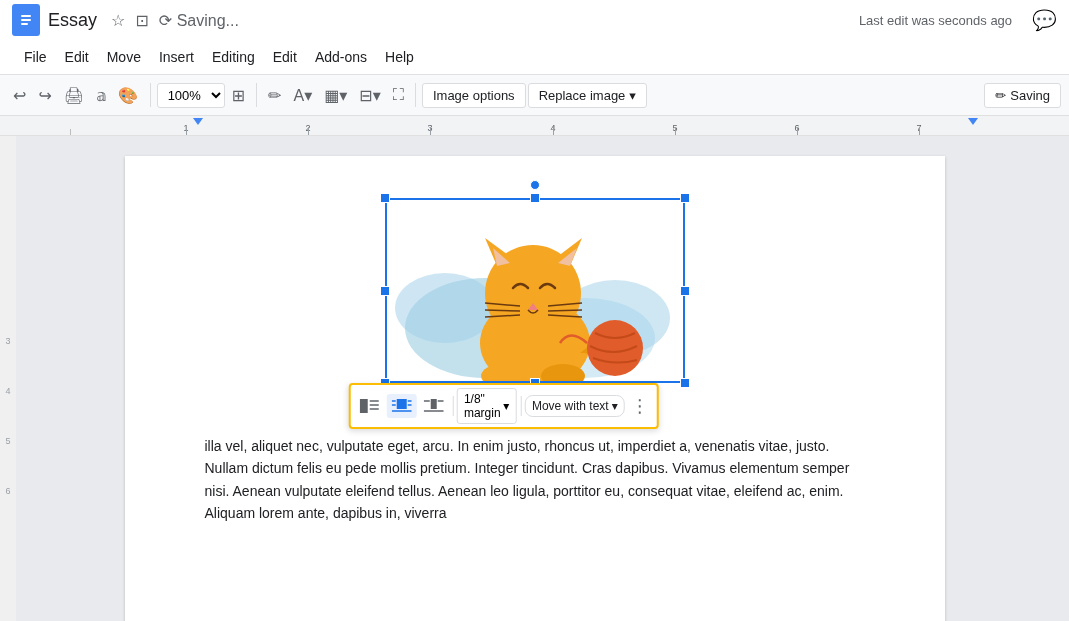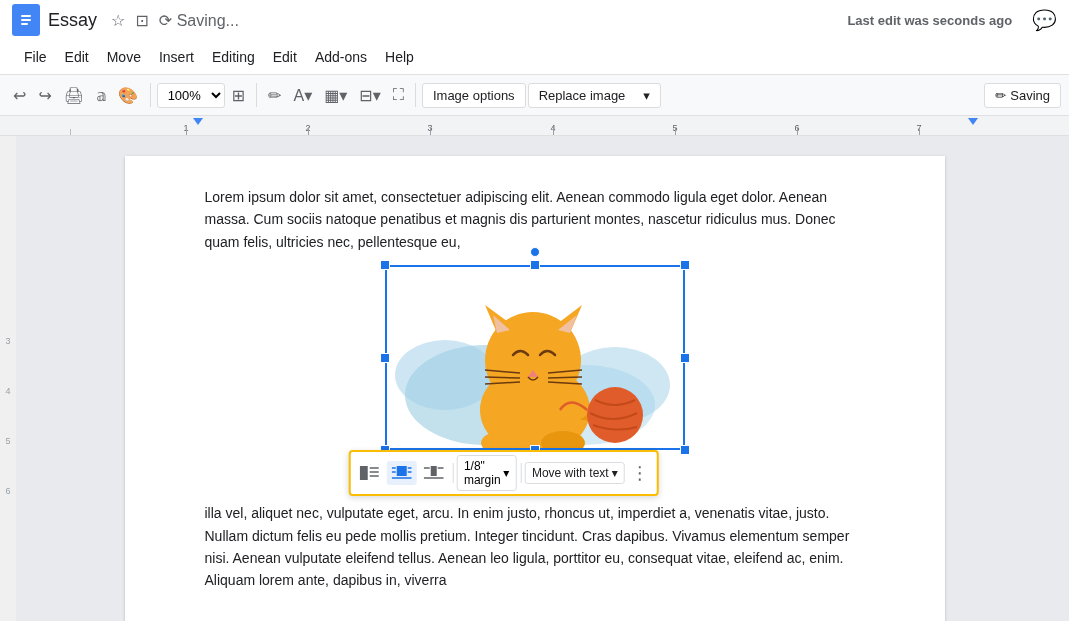--- a/index.html
+++ b/index.html
@@ -26,21 +26,21 @@
     }
     .title-icons {
       display: flex; gap: 6px; align-items: center; margin-left: 4px;
     }
     .title-icon-btn {
       color: #5f6368; font-size: 16px; cursor: pointer; padding: 2px;
       border: none; background: none;
     }
     .last-edit {
       margin-left: auto;
-      font-size: 13px; color: #5f6368; font-weight: bold;
+      font-size: 13px; color: #5f6368;
     }
     .chat-icon {
       margin-left: 12px; color: #5f6368; font-size: 20px;
     }
 
     
     .menu-bar {
       display: flex;
       align-items: center;
       background: #fff;
@@ -80,21 +80,21 @@
       border-radius: 3px; background: #fff; cursor: pointer; min-width: 64px;
     }
     .tb-image-options {
       background: #fff; border: 1px solid #dadce0; border-radius: 3px;
       font-size: 13px; padding: 4px 10px; cursor: pointer; color: #202124;
       white-space: nowrap;
     }
     .tb-replace-image {
       background: #fff; border: 1px solid #dadce0; border-radius: 3px;
       font-size: 13px; padding: 4px 10px; cursor: pointer; color: #202124;
-      display: flex; align-items: center; gap: 18px; white-space: nowrap;
+      display: flex; align-items: center; gap: 4px; white-space: nowrap;
     }
     .editing-btn {
       margin-left: auto; font-size: 13px; color: #202124;
       display: flex; align-items: center; gap: 4px;
       padding: 4px 10px; border: 1px solid #dadce0; border-radius: 3px;
       background: #fff; cursor: pointer;
     }
 
     
     .ruler {
@@ -211,21 +211,21 @@
     .float-tb-divider {
       width: 1px; height: 20px; background: #dadce0; margin: 0 2px;
     }
     .margin-select {
       font-size: 12px; padding: 3px 6px; border: 1px solid #dadce0;
       border-radius: 3px; background: #fff; cursor: pointer;
       display: flex; align-items: center; gap: 2px;
     }
     .move-text-btn {
       font-size: 12px; padding: 3px 6px; border: 1px solid #dadce0;
-      border-radius: 3px; background: #fff; cursor: pointer;
+      border-radius: 8px; background: #fff; cursor: pointer;
       display: flex; align-items: center; gap: 3px; white-space: nowrap;
       color: #202124;
     }
     .more-btn {
       border: none; background: none; cursor: pointer;
       font-size: 18px; color: #5f6368; padding: 2px 4px;
     }
 
     
     .left-margin {
@@ -336,21 +336,20 @@
 
   <div class="left-margin">
     <span class="margin-num">3</span>
     <span class="margin-num">4</span>
     <span class="margin-num">5</span>
     <span class="margin-num">6</span>
   </div>
 
   <div class="page">
 
-    <p class="page-text">Lorem ipsum dolor sit amet, consectetuer adipiscing elit. Aenean commodo ligula eget dolor. Aenean massa. Cum sociis natoque penatibus et magnis dis parturient montes, nascetur ridiculus mus. Donec quam felis, ultricies nec, pellentesque eu,</p>
 
     <div class="image-container">
       <div class="image-wrapper">
         
         <svg class="cat-illustration" viewBox="0 0 300 185" xmlns="http://www.w3.org/2000/svg">
 
           <ellipse cx="100" cy="130" rx="80" ry="50" fill="#a8d4e6" opacity="0.7"></ellipse>
           <ellipse cx="200" cy="140" rx="70" ry="40" fill="#b8ddf0" opacity="0.6"></ellipse>
           <ellipse cx="60" cy="110" rx="50" ry="35" fill="#9ecde8" opacity="0.5"></ellipse>
           <ellipse cx="230" cy="120" rx="55" ry="38" fill="#a0d0e8" opacity="0.5"></ellipse>

